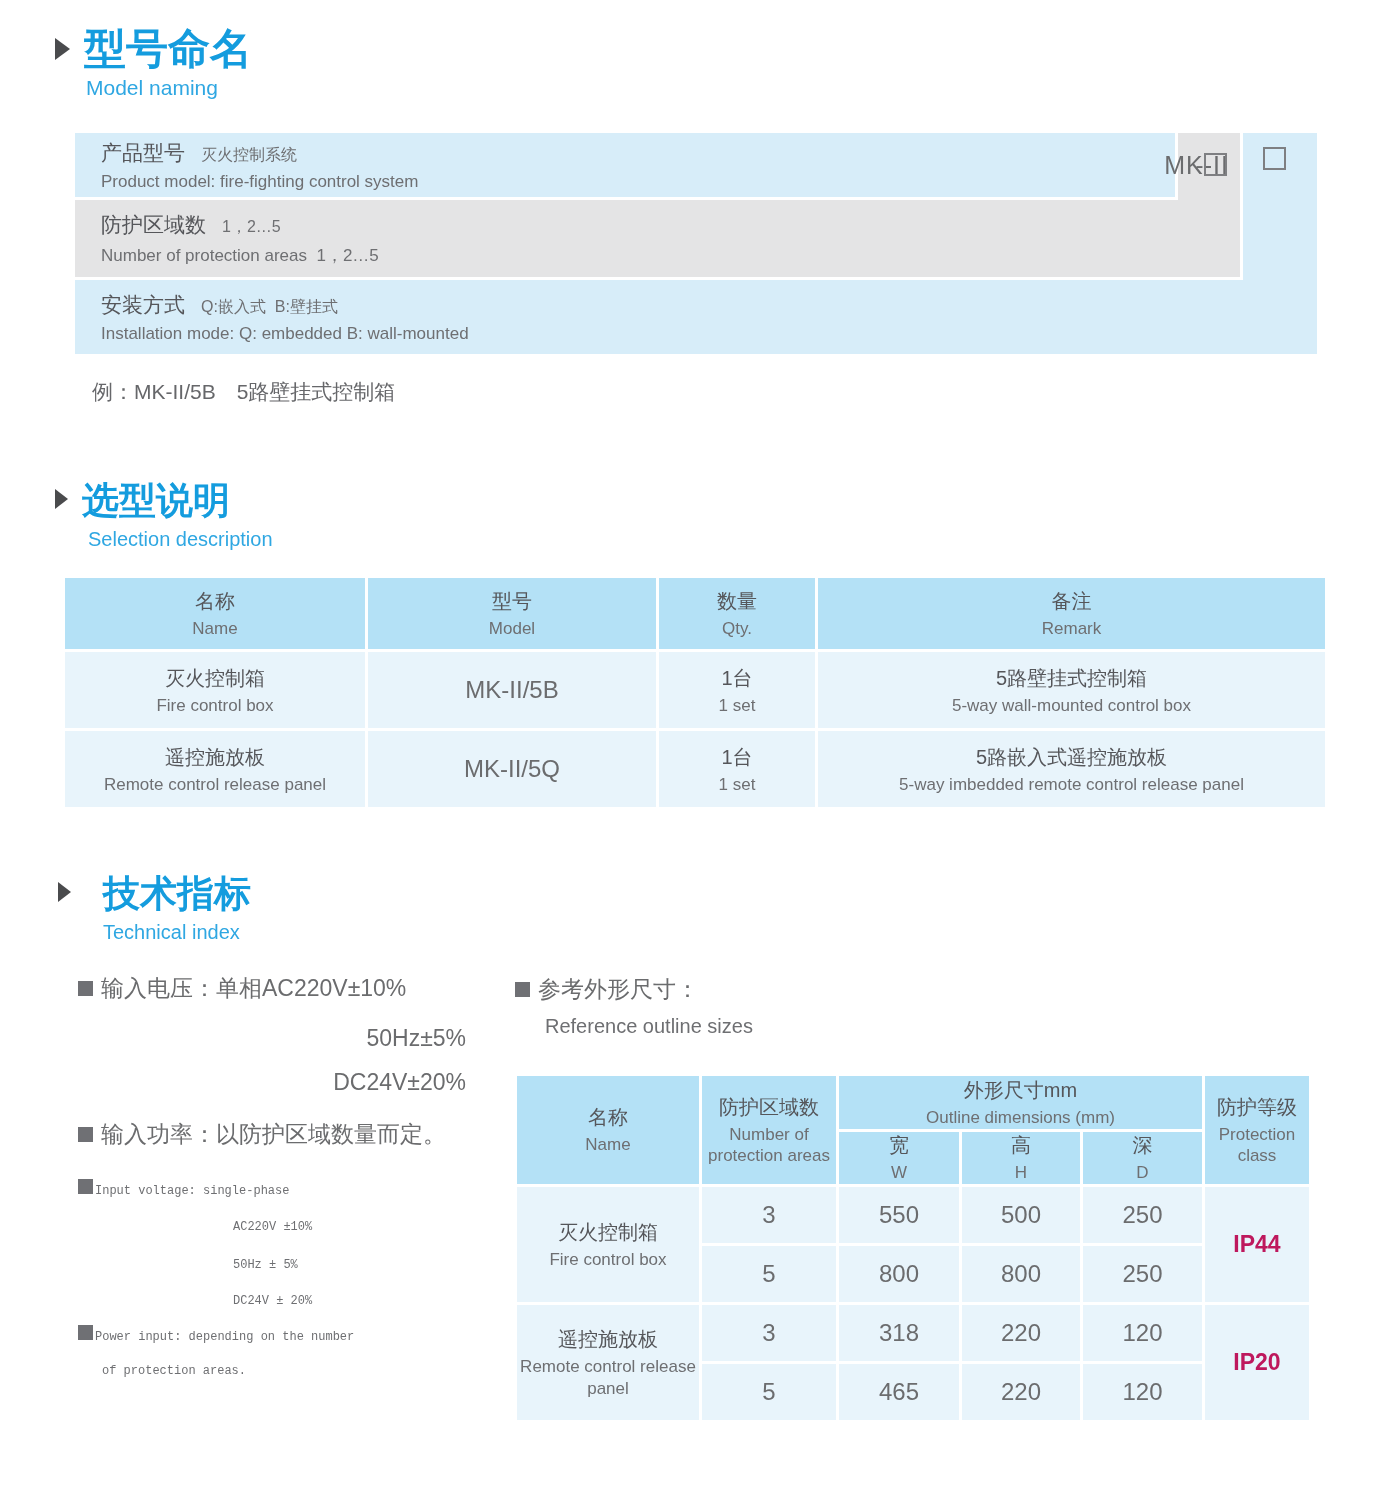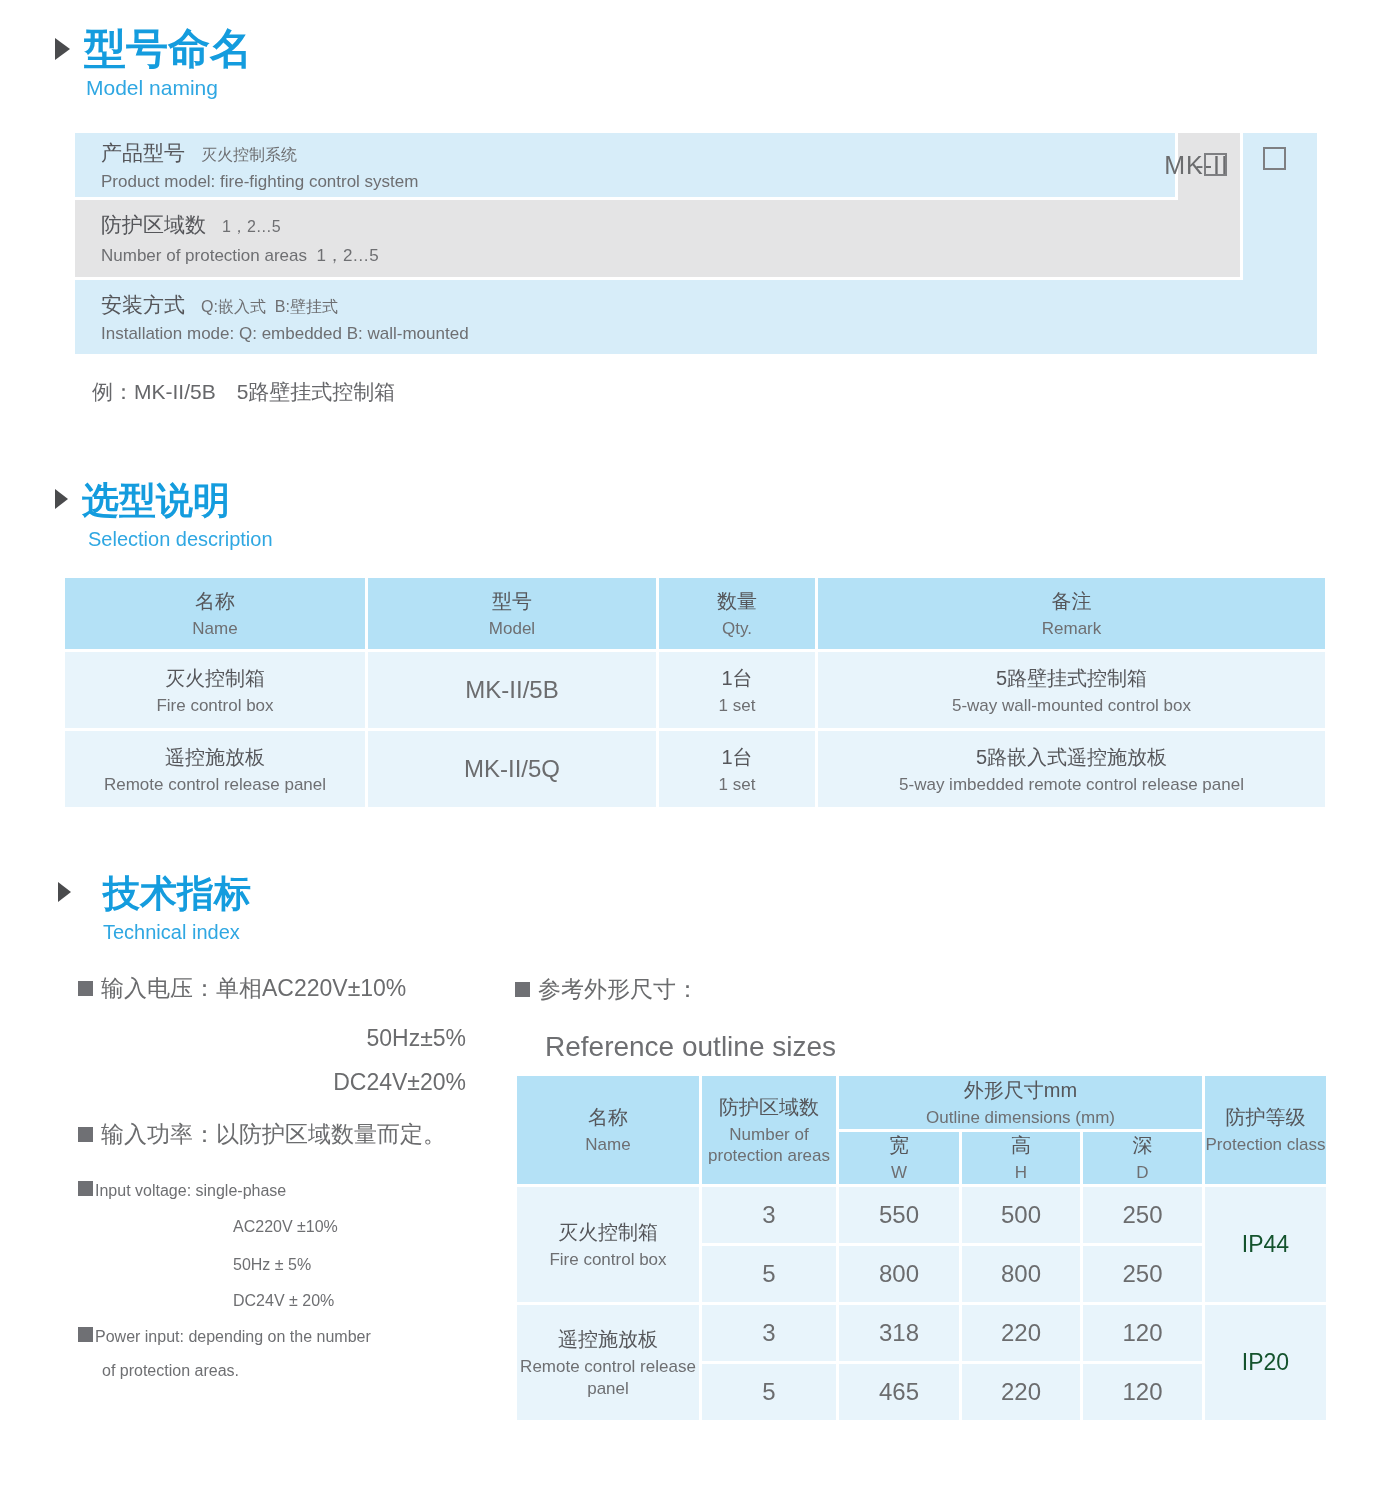--- a/index.html
+++ b/index.html
@@ -60,52 +60,52 @@
   .cell { display:flex; flex-direction:column; align-items:center; justify-content:center; text-align:center; }
   .th { background:#B4E1F6; height:71px; }
   .td { background:#E8F4FB; height:76px; }
   .c-zh { font-size:20px; color:#55565A; }
   .c-en { font-size:17px; color:#6E6F72; margin-top:4px; }
   .c-model { font-size:24px; color:#6B6C6E; }
 
   
   #specs { position:absolute; left:78px; top:962px; width:388px; }
   .spec { font-size:23px; color:#6B6C6E; line-height:32px; }
-  .spec-en { font-size:16px; color:#6E6F72; line-height:30px; }
+  .spec-en { font-size:12px; color:#6E6F72; line-height:30px;font-family:Liberation Mono, monospace; }
   .bullet { display:inline-block; width:15px; height:15px; background:#6F7074; margin-right:8px; }
   .bullet.tight { margin-right:2px; }
   #sp1 { margin-top:10px; }
   #sp2 { margin-top:18px; text-align:right; }
   #sp3 { margin-top:12px; text-align:right; }
   #sp4 { margin-top:20px; }
   #sp5 { margin-top:26px; }
   #sp6 { margin-top:6px;  margin-left:155px; }
   #sp7 { margin-top:8px;  margin-left:155px; }
   #sp8 { margin-top:6px;  margin-left:155px; }
   #sp9 { margin-top:6px; }
   #sp10{ margin-top:4px;  margin-left:24px; }
 
   #sizes-label { position:absolute; left:515px; top:974px; }
   #sizes-label .zh { font-size:23px; color:#6B6C6E; }
-  #sizes-label .en { font-size:28px; color:#6E6F72; margin-top:26px; margin-left:30px; }
+  #sizes-label .en { font-size:20px; color:#6E6F72; margin-top:10px; margin-left:30px; }
 
   
   #dims { position:absolute; left:514px; top:1073px; }
   #dims table { border-collapse:separate; border-spacing:3px; table-layout:fixed; }
   #dims td { text-align:center; vertical-align:middle; }
   #dims .hd { background:#B4E1F6; }
   #dims .bd { background:#E8F4FB; }
   .col-name { width:182px; } .col-num { width:134px; }
-  .col-w { width:120px; } .col-h { width:118px; } .col-d { width:119px; } .col-cl { width:121px; }
+  .col-w { width:120px; } .col-h { width:118px; } .col-d { width:119px; } .col-cl { width:104px; }
   .hr1 td { height:53px; } .hr2 td { height:52px; }
   .br td { height:56px; }
   .d-zh { font-size:20px; color:#55565A; }
   .d-en { font-size:17px; color:#6E6F72; margin-top:3px; line-height:1.25; }
   .d-num { font-size:24px; color:#6B6C6E; }
-  .d-ip { font-size:23px; color:#14532d; }
+  .d-ip { font-size:23px; color:#be185d;font-weight:bold; }
 </style>
 </head>
 <body>
 
 <div id="sec1" class="sec-heading" style="left:55px; top:26px;">
   <span class="tri"></span>
   <div>
     <div class="sec-title">型号命名</div>
     <div class="sec-sub">Model naming</div>
   </div>

